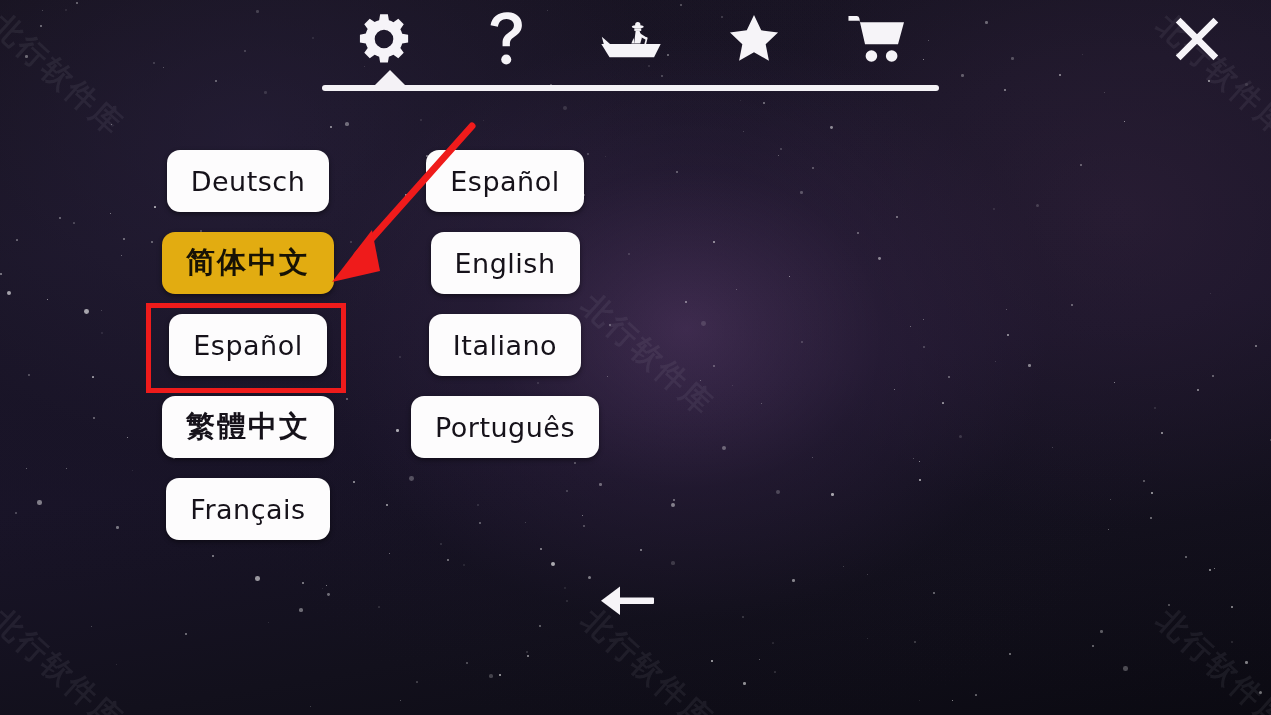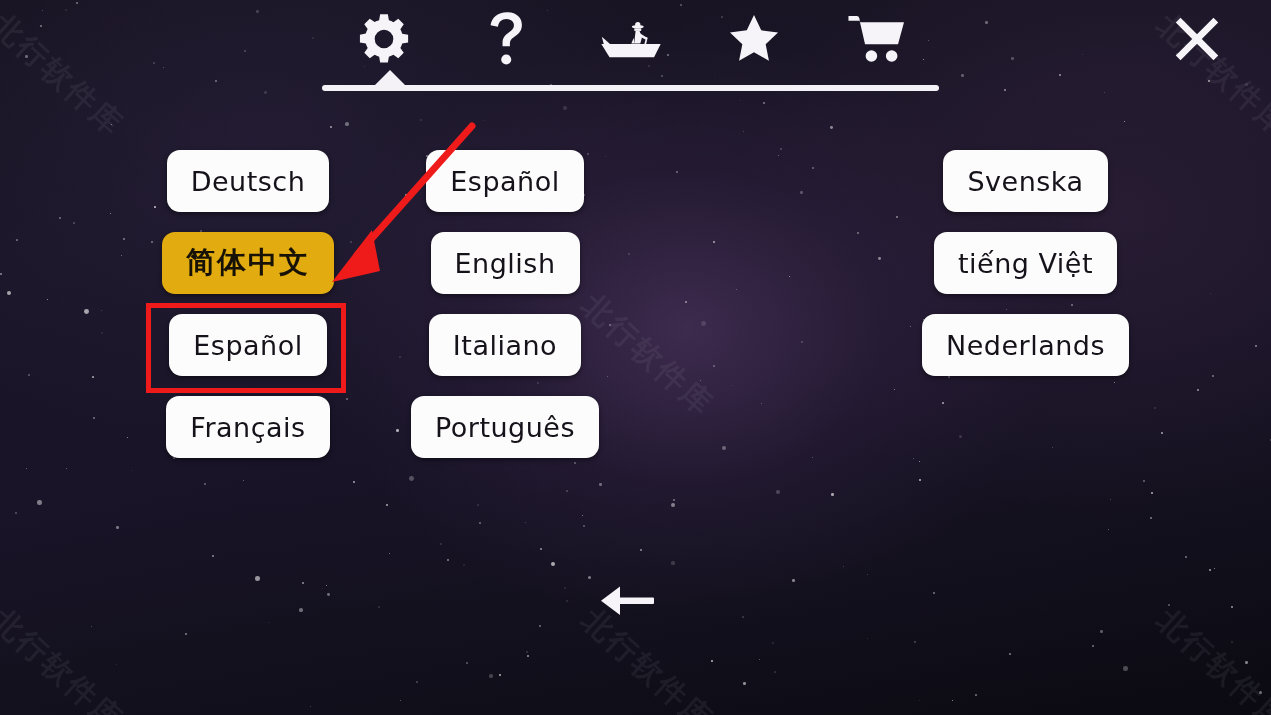--- a/index.html
+++ b/index.html
@@ -503,32 +503,28 @@
     <svg width="52" height="52" viewBox="0 0 24 24">
       <path fill="#f6f4f8" d="M4.4 2.2l7.6 7.6 7.6-7.6 2.2 2.2-7.6 7.6 7.6 7.6-2.2 2.2-7.6-7.6-7.6 7.6-2.2-2.2 7.6-7.6L2.2 4.4z"></path>
     </svg>
   </div>
 
   <div id="langarea">
     <div class="col" id="col0">
         <div class="langbtn">Deutsch</div>
         <div class="langbtn cjk selected">简体中文</div>
         <div class="langbtn">Español</div>
+        <div class="langbtn cjk">繁體中文</div>
         <div class="langbtn">Français</div>
       </div>
     <div class="col" id="col1">
         <div class="langbtn">Español</div>
         <div class="langbtn">English</div>
         <div class="langbtn">Italiano</div>
         <div class="langbtn">Português</div>
-      </div>
-    <div class="col" id="col3">
-        <div class="langbtn">Svenska</div>
-        <div class="langbtn">tiếng Việt</div>
-        <div class="langbtn">Nederlands</div>
       </div>
   </div>
 
   <div id="redbox"></div>
 
   <svg id="redarrow" viewBox="0 0 190 190">
     <line x1="162" y1="16" x2="47" y2="145" stroke="#ef1b1b" stroke-width="7" stroke-linecap="round"></line>
     <path fill="#ef1b1b" d="M22 172 L62 120 L70 161 Z"></path>
   </svg>
 

